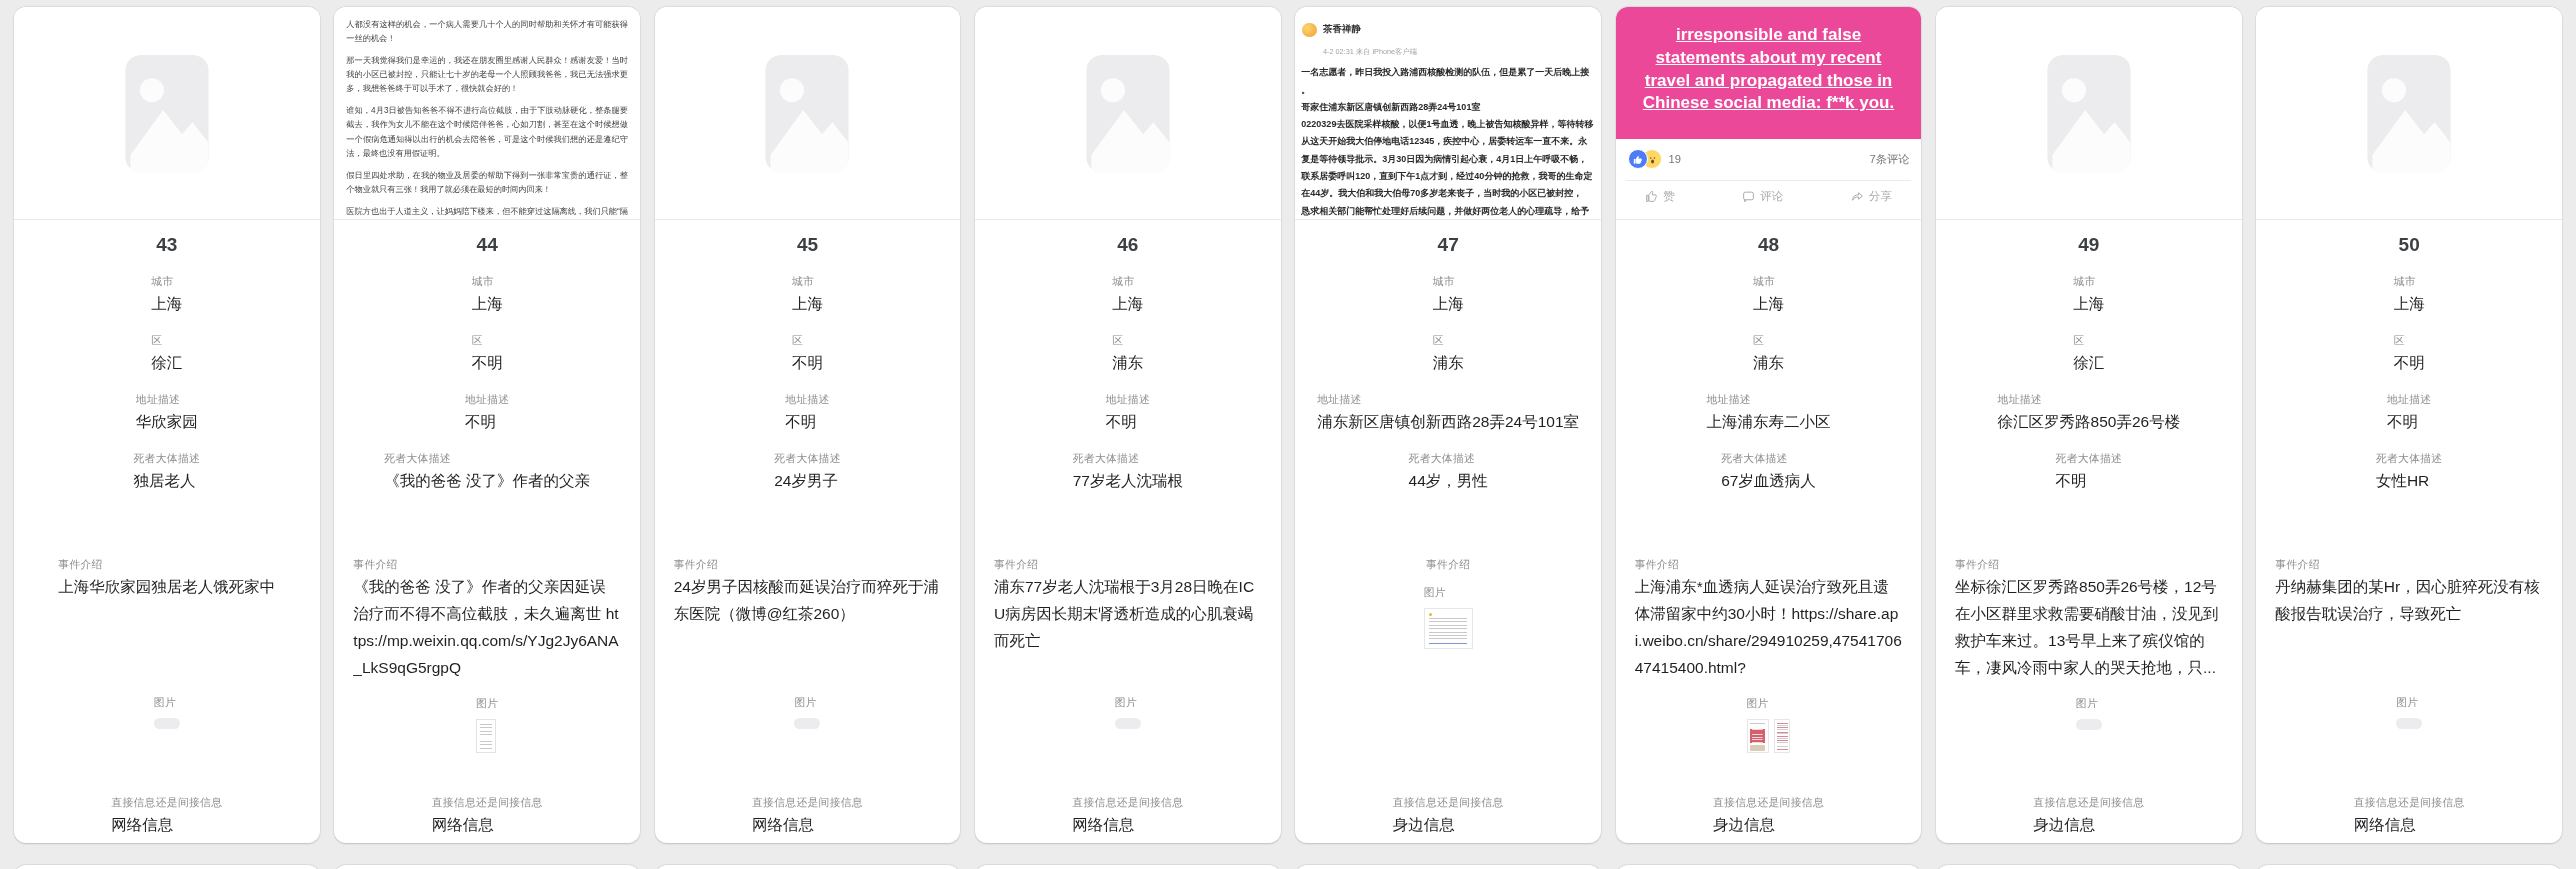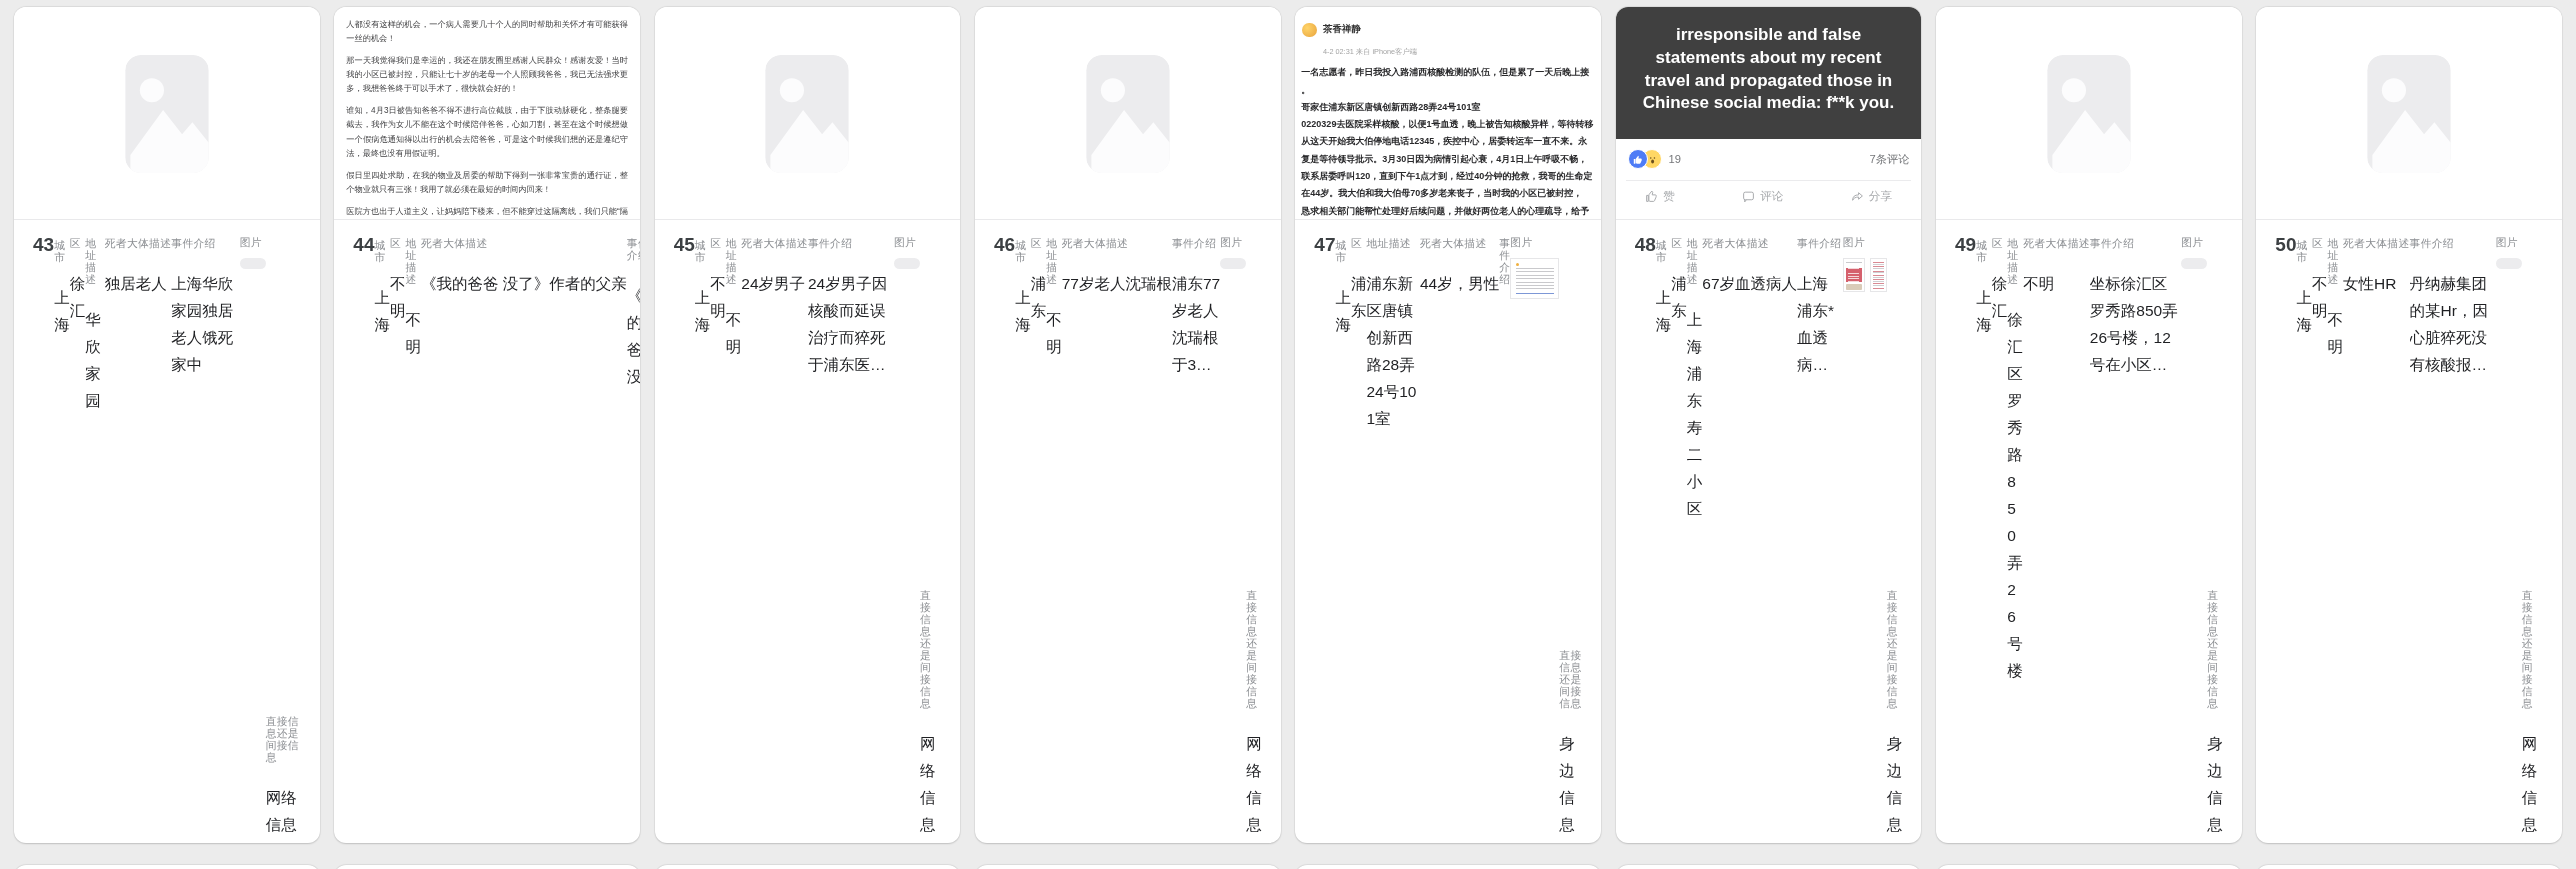--- a/index.html
+++ b/index.html
@@ -6,26 +6,26 @@
   body{
     width:2576px;height:869px;overflow:hidden;background:#ececec;
     font-family:"Liberation Sans","DejaVu Sans",sans-serif;color:#202124;
   }
   .grid{display:grid;grid-template-columns:repeat(8,1fr);column-gap:14.7px;row-gap:22.4px;padding:7px 14px;}
   .card{background:#fff;border-radius:12px;box-shadow:0 0.9px 1.7px rgba(0,0,0,.16),0 0 0 0.9px rgba(0,0,0,.03);
         height:836px;display:flex;flex-direction:column;overflow:hidden;}
   .card.stub{height:836px;}
   .media{height:212px;flex:none;border-bottom:0.9px solid #e9e9eb;overflow:hidden;background:#fff;position:relative;}
   .media-ph{display:flex;justify-content:center;padding-top:48px;height:100%;box-sizing:border-box;}
-  .body{flex:1;display:flex;padding:0 19px;min-height:0;}
+  .body{flex:1;display:flex;flex-direction:column;padding:0 19px;min-height:0;align-items:center;}
   .num{margin-top:14px;font-size:19px;font-weight:600;color:#3c4043;}
   .field{margin-top:17px;}
   .f-city{margin-top:19px;}
   .label{font-size:10.8px;color:#8b8e92;letter-spacing:0.3px;line-height:12px;}
-  .value{margin-top:21px;font-size:15.5px;color:#1f2023;line-height:27px;min-height:27px;word-break:break-all;}
+  .value{margin-top:3px;font-size:15.5px;color:#1f2023;line-height:27px;min-height:27px;word-break:break-all;}
   .f-deceased{height:89px;flex:none;}
   .f-event .value{min-height:107px;display:-webkit-box;-webkit-line-clamp:4;-webkit-box-orient:vertical;overflow:hidden;}
   .f-image{margin-top:16px;}
   .thumbrow{margin-top:10.3px;height:34px;display:flex;align-items:flex-start;gap:5.2px;}
   .f-direct{margin-top:auto;padding-bottom:5px;}
 
   
   .art{padding:3.4px 12px 0;}
   .art p{font-size:8.2px;line-height:1.72;color:#3e3e40;margin:7.8px 0;text-align:justify;}
 
@@ -33,22 +33,22 @@
   .wb{padding:8.6px 7px 0 11.2px;}
   .wb-head{display:flex;align-items:flex-start;gap:6px;margin-top:7px;}
   .wb-ava{width:14.7px;height:14.7px;border-radius:50%;flex:none;margin-left:-4.3px;
           background:radial-gradient(circle at 35% 35%,#ffd469,#e8a33d);}
   .wb-name{font-size:9.5px;font-weight:700;color:#333;}
   .wb-meta{font-size:7.3px;color:#a3a3a3;margin-top:11px;}
   .wb-body{margin-top:7.8px;font-size:9px;color:#29292b;line-height:1.92;margin-left:-5.2px;}
   .wb-line{white-space:nowrap;overflow:hidden;font-weight:bold;}
 
   
-  .fb-banner{height:132px;background:#404040;color:#fff;display:flex;align-items:center;justify-content:center;
-             text-align:center;padding:0 22.4px;font-weight:700;font-size:17px;line-height:1.33;}
+  .fb-banner{height:132px;background:#ec4899;color:#fff;display:flex;align-items:center;justify-content:center;
+             text-align:center;padding:0 22.4px;font-weight:700;font-size:17px;line-height:1.33;text-decoration:underline;}
   .fb-banner span{margin-top:-7px;display:block;}
   .fb-stats{display:flex;align-items:center;padding:10.3px 12px 8.6px;}
   .badge{width:18px;height:18px;border-radius:50%;display:flex;align-items:center;justify-content:center;flex:none;}
   .like-badge{background:#4e7cf6;border:1.7px solid #fff;z-index:2;}
   .wow-badge{margin-left:-5.2px;background:#ffd764;border:1.7px solid #fff;}
   .fb-count{margin-left:6px;color:#75777a;font-size:11.2px;}
   .fb-comments{margin-left:auto;color:#75777a;font-size:11.2px;}
   .fb-actions{border-top:0.9px solid #e5e5e7;margin:1.7px 10.3px 0;display:flex;justify-content:space-between;
               padding:8.6px 19px 0;color:#8a8d91;font-size:11.6px;opacity:.75;}
   .fb-action{display:flex;align-items:center;gap:5.2px;}

